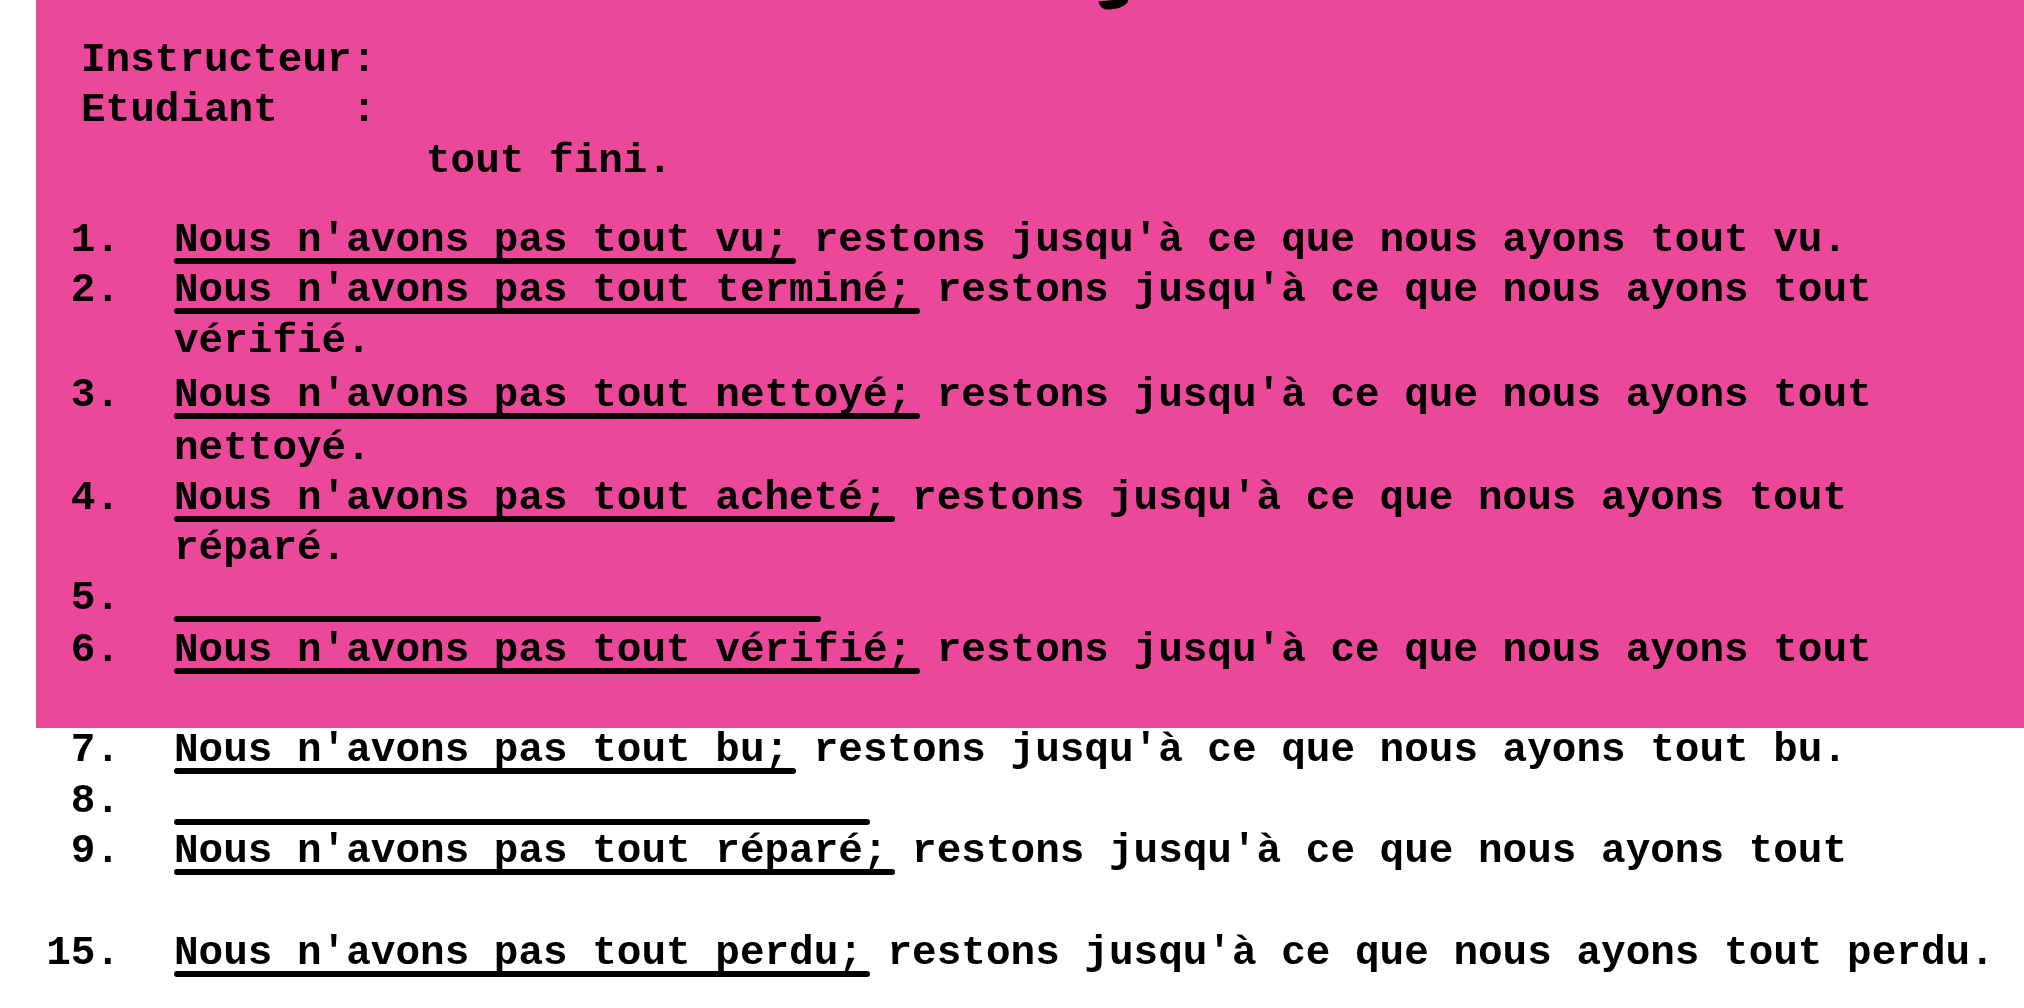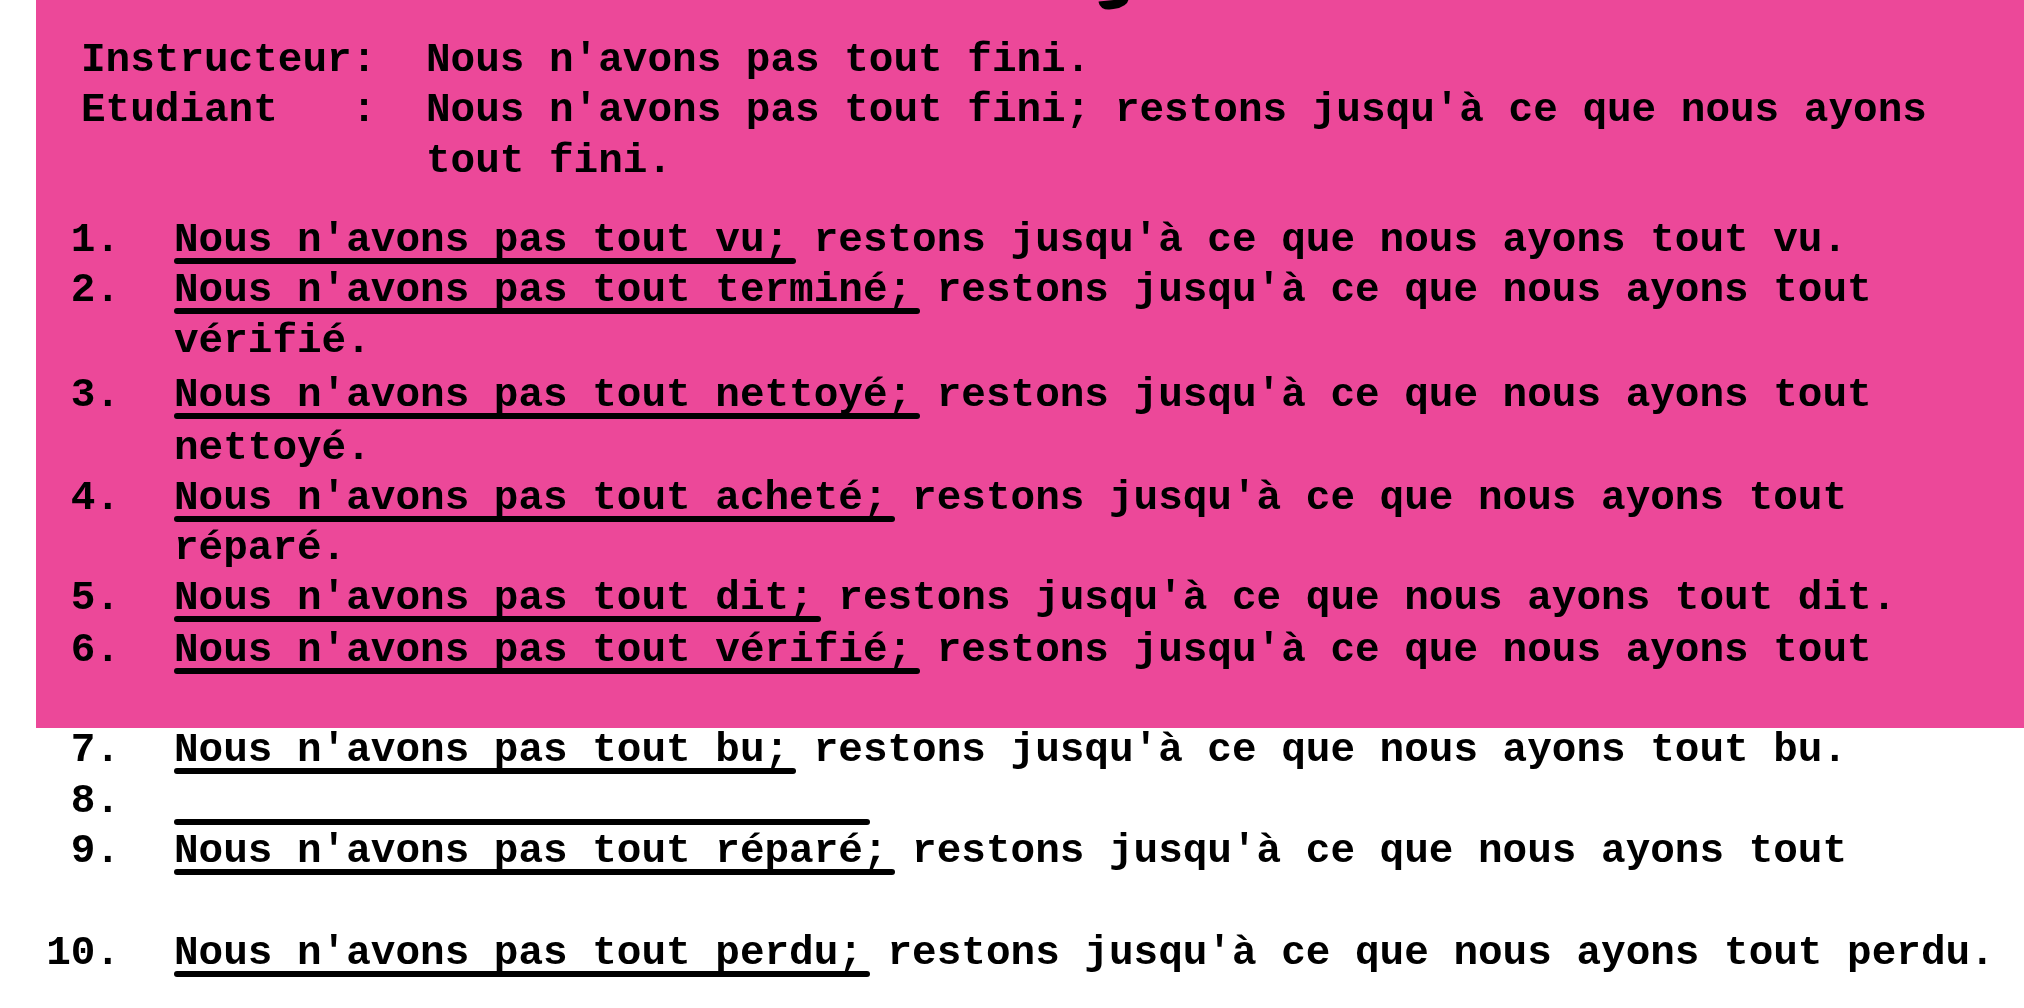--- a/index.html
+++ b/index.html
@@ -27,25 +27,23 @@
 </style>
 </head>
 <body>
 
 <div id="page">
 
   <div class="fragment"></div>
 
   <div class="line" style="top:37px">
     <span class="speaker">Instructeur:</span>
-    <span class="txt dlg">Nous n'avons pas tout fini.</span>
   </div>
   <div class="line" style="top:87px">
     <span class="speaker">Etudiant   :</span>
-    <span class="txt dlg">Nous n'avons pas tout fini; restons jusqu'à ce que nous ayons</span>
   </div>
   <div class="line" style="top:138px">
     <span class="txt dlg">tout fini.</span>
   </div>
 
   <div class="line" style="top:217px">
     <span class="num">1.</span>
     <span class="txt item">Nous n'avons pas tout vu; restons jusqu'à ce que nous ayons tout vu.</span>
     <div class="ul" style="width:622px"></div>
   </div>
@@ -72,21 +70,20 @@
     <span class="num">4.</span>
     <span class="txt item">Nous n'avons pas tout acheté; restons jusqu'à ce que nous ayons tout</span>
     <div class="ul" style="width:721px"></div>
   </div>
   <div class="line" style="top:525px">
     <span class="txt item">réparé.</span>
   </div>
 
   <div class="line" style="top:575px">
     <span class="num">5.</span>
-    <span class="txt item">Nous n'avons pas tout dit; restons jusqu'à ce que nous ayons tout dit.</span>
     <div class="ul" style="width:647px"></div>
   </div>
 
   <div class="line" style="top:627px">
     <span class="num">6.</span>
     <span class="txt item">Nous n'avons pas tout vérifié; restons jusqu'à ce que nous ayons tout</span>
     <div class="ul" style="width:746px"></div>
   </div>
 
   <div class="line" style="top:727px">
@@ -100,18 +97,18 @@
     <div class="ul" style="width:696px"></div>
   </div>
 
   <div class="line" style="top:828px">
     <span class="num">9.</span>
     <span class="txt item">Nous n'avons pas tout réparé; restons jusqu'à ce que nous ayons tout</span>
     <div class="ul" style="width:721px"></div>
   </div>
 
   <div class="line" style="top:930px">
-    <span class="num">10.</span>
+    <span class="num">15.</span>
     <span class="txt item">Nous n'avons pas tout perdu; restons jusqu'à ce que nous ayons tout perdu.</span>
     <div class="ul" style="width:696px"></div>
   </div>
 
 </div>
 
 </body></html>

